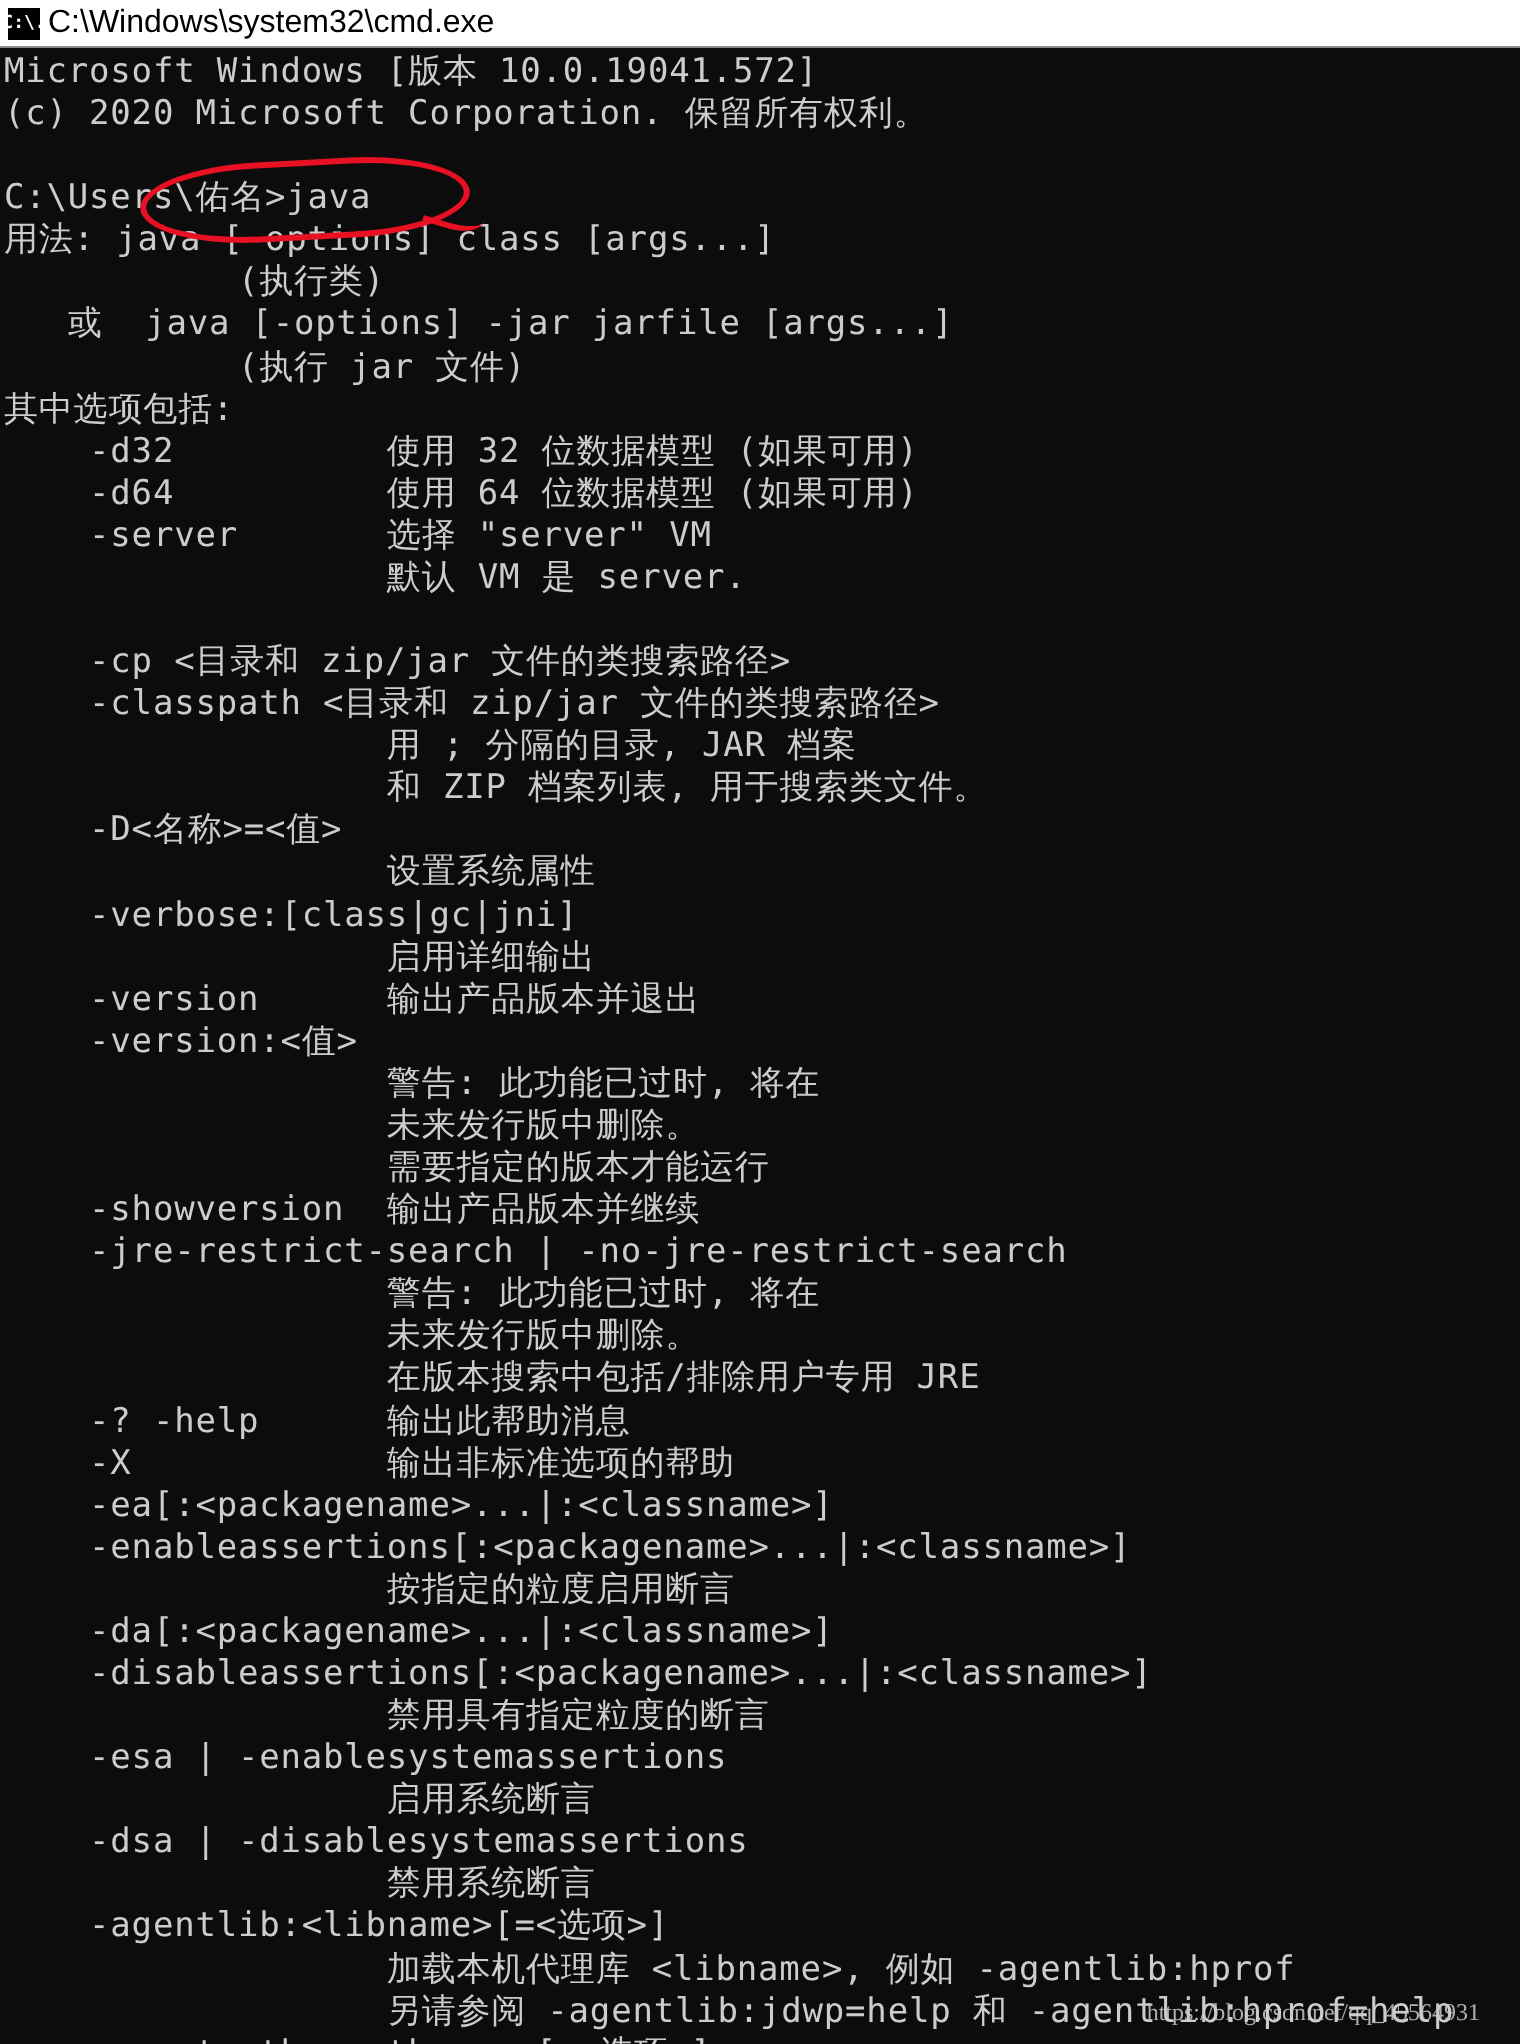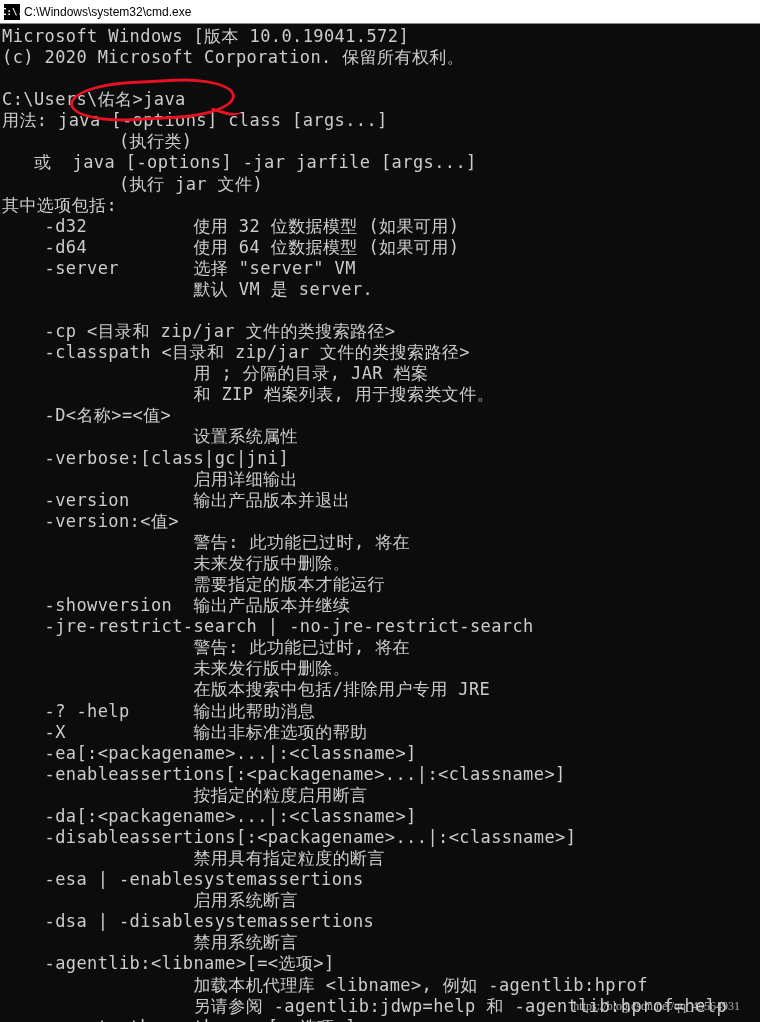--- a/index.html
+++ b/index.html
@@ -28,21 +28,21 @@
       color: #fff;
       font-size: 9px;
       font-family: monospace;
       display: flex;
       align-items: center;
       justify-content: center;
       margin-right: 4px;
       font-weight: bold;
     }
     .titlebar-text {
-      font-size: 12px;
+      font-size: 16px;
       color: #000;
       font-family: 'Segoe UI', sans-serif;
     }
     .terminal {
       padding: 2px 2px;
       white-space: pre;
       line-height: 1.24;
       letter-spacing: 0.4px;
       position: relative;
     }

